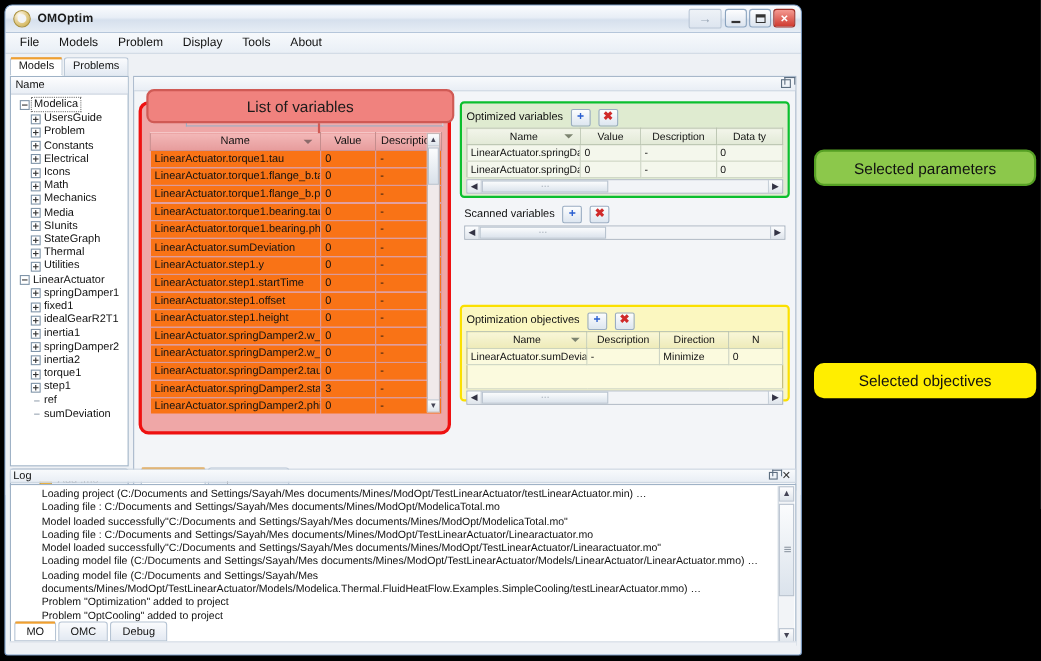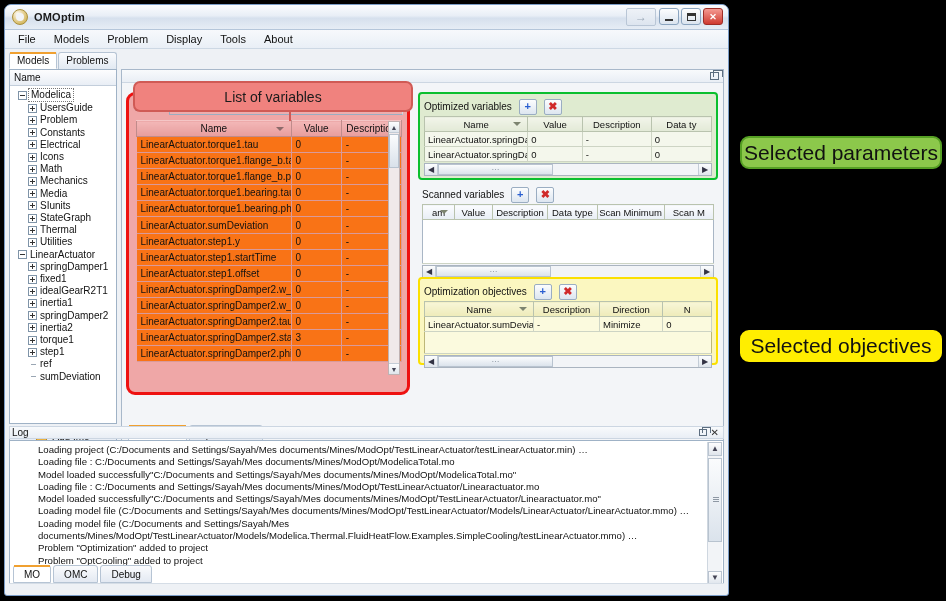--- a/index.html
+++ b/index.html
@@ -278,21 +278,21 @@
     background:linear-gradient(to bottom,#fafbfd,#e3e9f2);
     border:1px solid #b6c4d4; border-radius:3px 3px 0 0; margin-right:2px; position:relative;margin-top:44px;
   }
   .log-tab.active { background:#fff; }
   .log-tab.active::after{content:"";position:absolute;left:0;right:0;top:-1px;height:2px;background:#f0a030;}
   .statusbar { position:absolute; bottom:0; left:0; right:0; height:9px; background:#eef1f5; border-top:1px solid #d5dde6;}
 
   
   .anno {
     position:absolute; display:flex; align-items:center; justify-content:center;
-    font-size:21px; color:#111; border-radius:9px;
+    font-size:14px; color:#111; border-radius:9px;
   }
   .anno.green { left:740px; top:136px; width:202px; height:33px; background:#8cc84b; border:2px solid #56a024; }
   .anno.yellow{ left:740px; top:330px; width:202px; height:32px; background:#ffee00; border:2px solid #ffee00; }
 </style>
 </head>
 <body>
 
 <div id="root">
 
   <div class="app-window">
@@ -499,20 +499,25 @@
                       <td class="col-val">0</td>
                       <td class="col-desc">-</td>
                     </tr>
                     <tr>
                       <td class="col-name">LinearActuator.step1.startTime</td>
                       <td class="col-val">0</td>
                       <td class="col-desc">-</td>
                     </tr>
                     <tr>
                       <td class="col-name">LinearActuator.step1.offset</td>
+                      <td class="col-val">0</td>
+                      <td class="col-desc">-</td>
+                    </tr>
+                    <tr>
+                      <td class="col-name">LinearActuator.step1.height</td>
                       <td class="col-val">0</td>
                       <td class="col-desc">-</td>
                     </tr>
                     <tr>
                       <td class="col-name">LinearActuator.springDamper2.w_rel_start</td>
                       <td class="col-val">0</td>
                       <td class="col-desc">-</td>
                     </tr>
                     <tr>
                       <td class="col-name">LinearActuator.springDamper2.w_rel</td>
@@ -587,37 +592,20 @@
               </div>
             </div>
 
             <div class="grp plain" style="height:93px;margin-top:2px;">
               <div class="grp-head">
                 <span class="grp-title">Scanned variables</span>
                 <span class="btn-sq plus">+</span>
                 <span class="btn-sq x">✖</span>
               </div>
               <div class="tbl-box">
-                <table class="gtable plain-tbl">
-                  <thead>
-                      <tr>
-                    <th style="width:11%"><span>am</span><span class="sortmark2"></span></th>
-                    <th style="width:13%">Value</th>
-                    <th style="width:19%">Description</th>
-                    <th style="width:17%">Data type</th>
-                    <th style="width:23%">Scan Minimum</th>
-                    <th style="width:17%">Scan M</th>
-                  </tr>
-                    </thead>
-                  <tbody id="scanvar-body">
-                      <tr>
-                        <td colspan="6" style="height:44px;border-right:none;"></td>
-                      </tr>
-                    </tbody>
-                </table>
                 <div class="hscroll">
                   <div class="hb">◀</div>
                   <div class="htrack">
                       <div class="hthumb">⋯</div>
                     </div>
                   <div class="hb r">▶</div>
                 </div>
               </div>
             </div>
 

